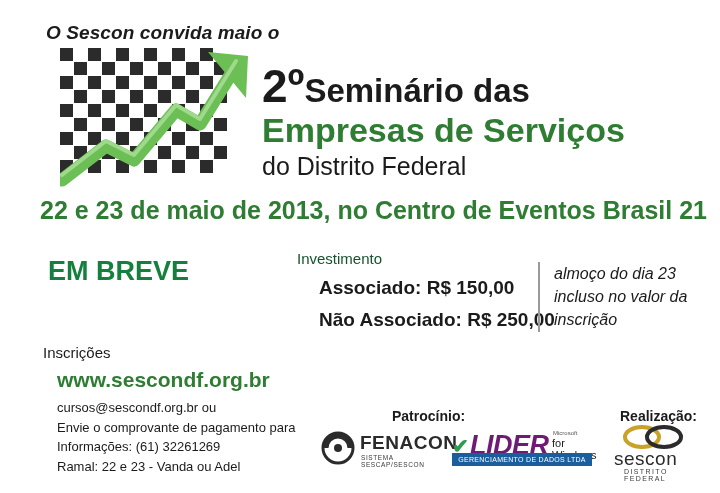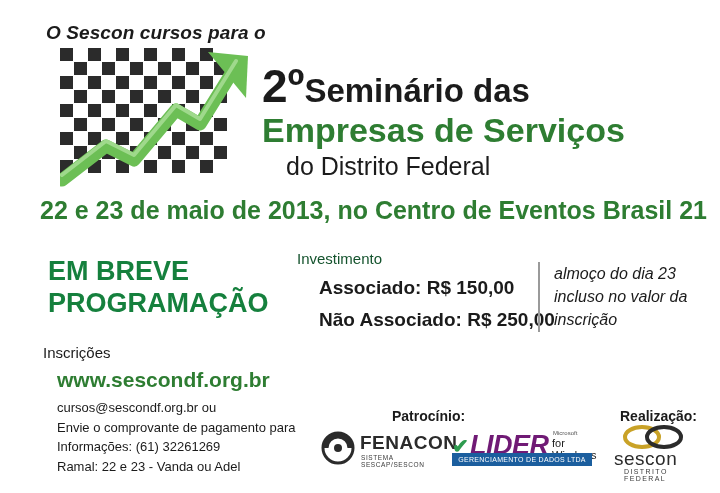--- a/index.html
+++ b/index.html
@@ -78,21 +78,20 @@
     line-height: 1.1;
     margin-top: 2px;
     white-space: nowrap;
   }
   .t-line3 {
     font-size: 25px;
     color: #1b1b1b;
     line-height: 1.15;
     margin-top: 2px;
     white-space: nowrap;
-    margin-left: 24px;
   }
 
   
   .dateline {
     position: absolute;
     left: 40px; top: 196px;
     font-size: 25px;
     font-weight: bold;
     color: #2e7d32;
     white-space: nowrap;
@@ -271,21 +270,21 @@
     font-size: 7px;
     color: #3a3a3a;
     letter-spacing: 1.4px;
   }
 </style>
 </head>
 <body>
 
 <div class="poster">
 
-  <div class="invite">O Sescon cursos para o</div>
+  <div class="invite">O Sescon convida maio o</div>
 
   <div class="logo">
     <div class="checkers">
       <div class="sq" style="left:0px;top:0px"></div>
       <div class="sq" style="left:28px;top:0px"></div>
       <div class="sq" style="left:56px;top:0px"></div>
       <div class="sq" style="left:84px;top:0px"></div>
       <div class="sq" style="left:112px;top:0px"></div>
       <div class="sq" style="left:140px;top:0px"></div>
 
@@ -356,21 +355,20 @@
   <div class="title-wrap">
     <div class="t-line1"><span class="num">2º</span><span>Seminário das</span></div>
     <div class="t-line2">Empresas de Serviços</div>
     <div class="t-line3">do Distrito Federal</div>
   </div>
 
   <div class="dateline">22 e 23 de maio de 2013, no Centro de Eventos Brasil 21</div>
 
   <div class="embreve">
     <div>EM BREVE</div>
-    <div>PROGRAMAÇÃO</div>
   </div>
 
   <div class="invest">
     <div class="invest-title">Investimento</div>
     <div class="invest-row">Associado: R$ 150,00</div>
     <div class="invest-row">Não Associado: R$ 250,00</div>
   </div>
 
   <div class="note">almoço do dia 23 incluso no valor da inscrição</div>
 

